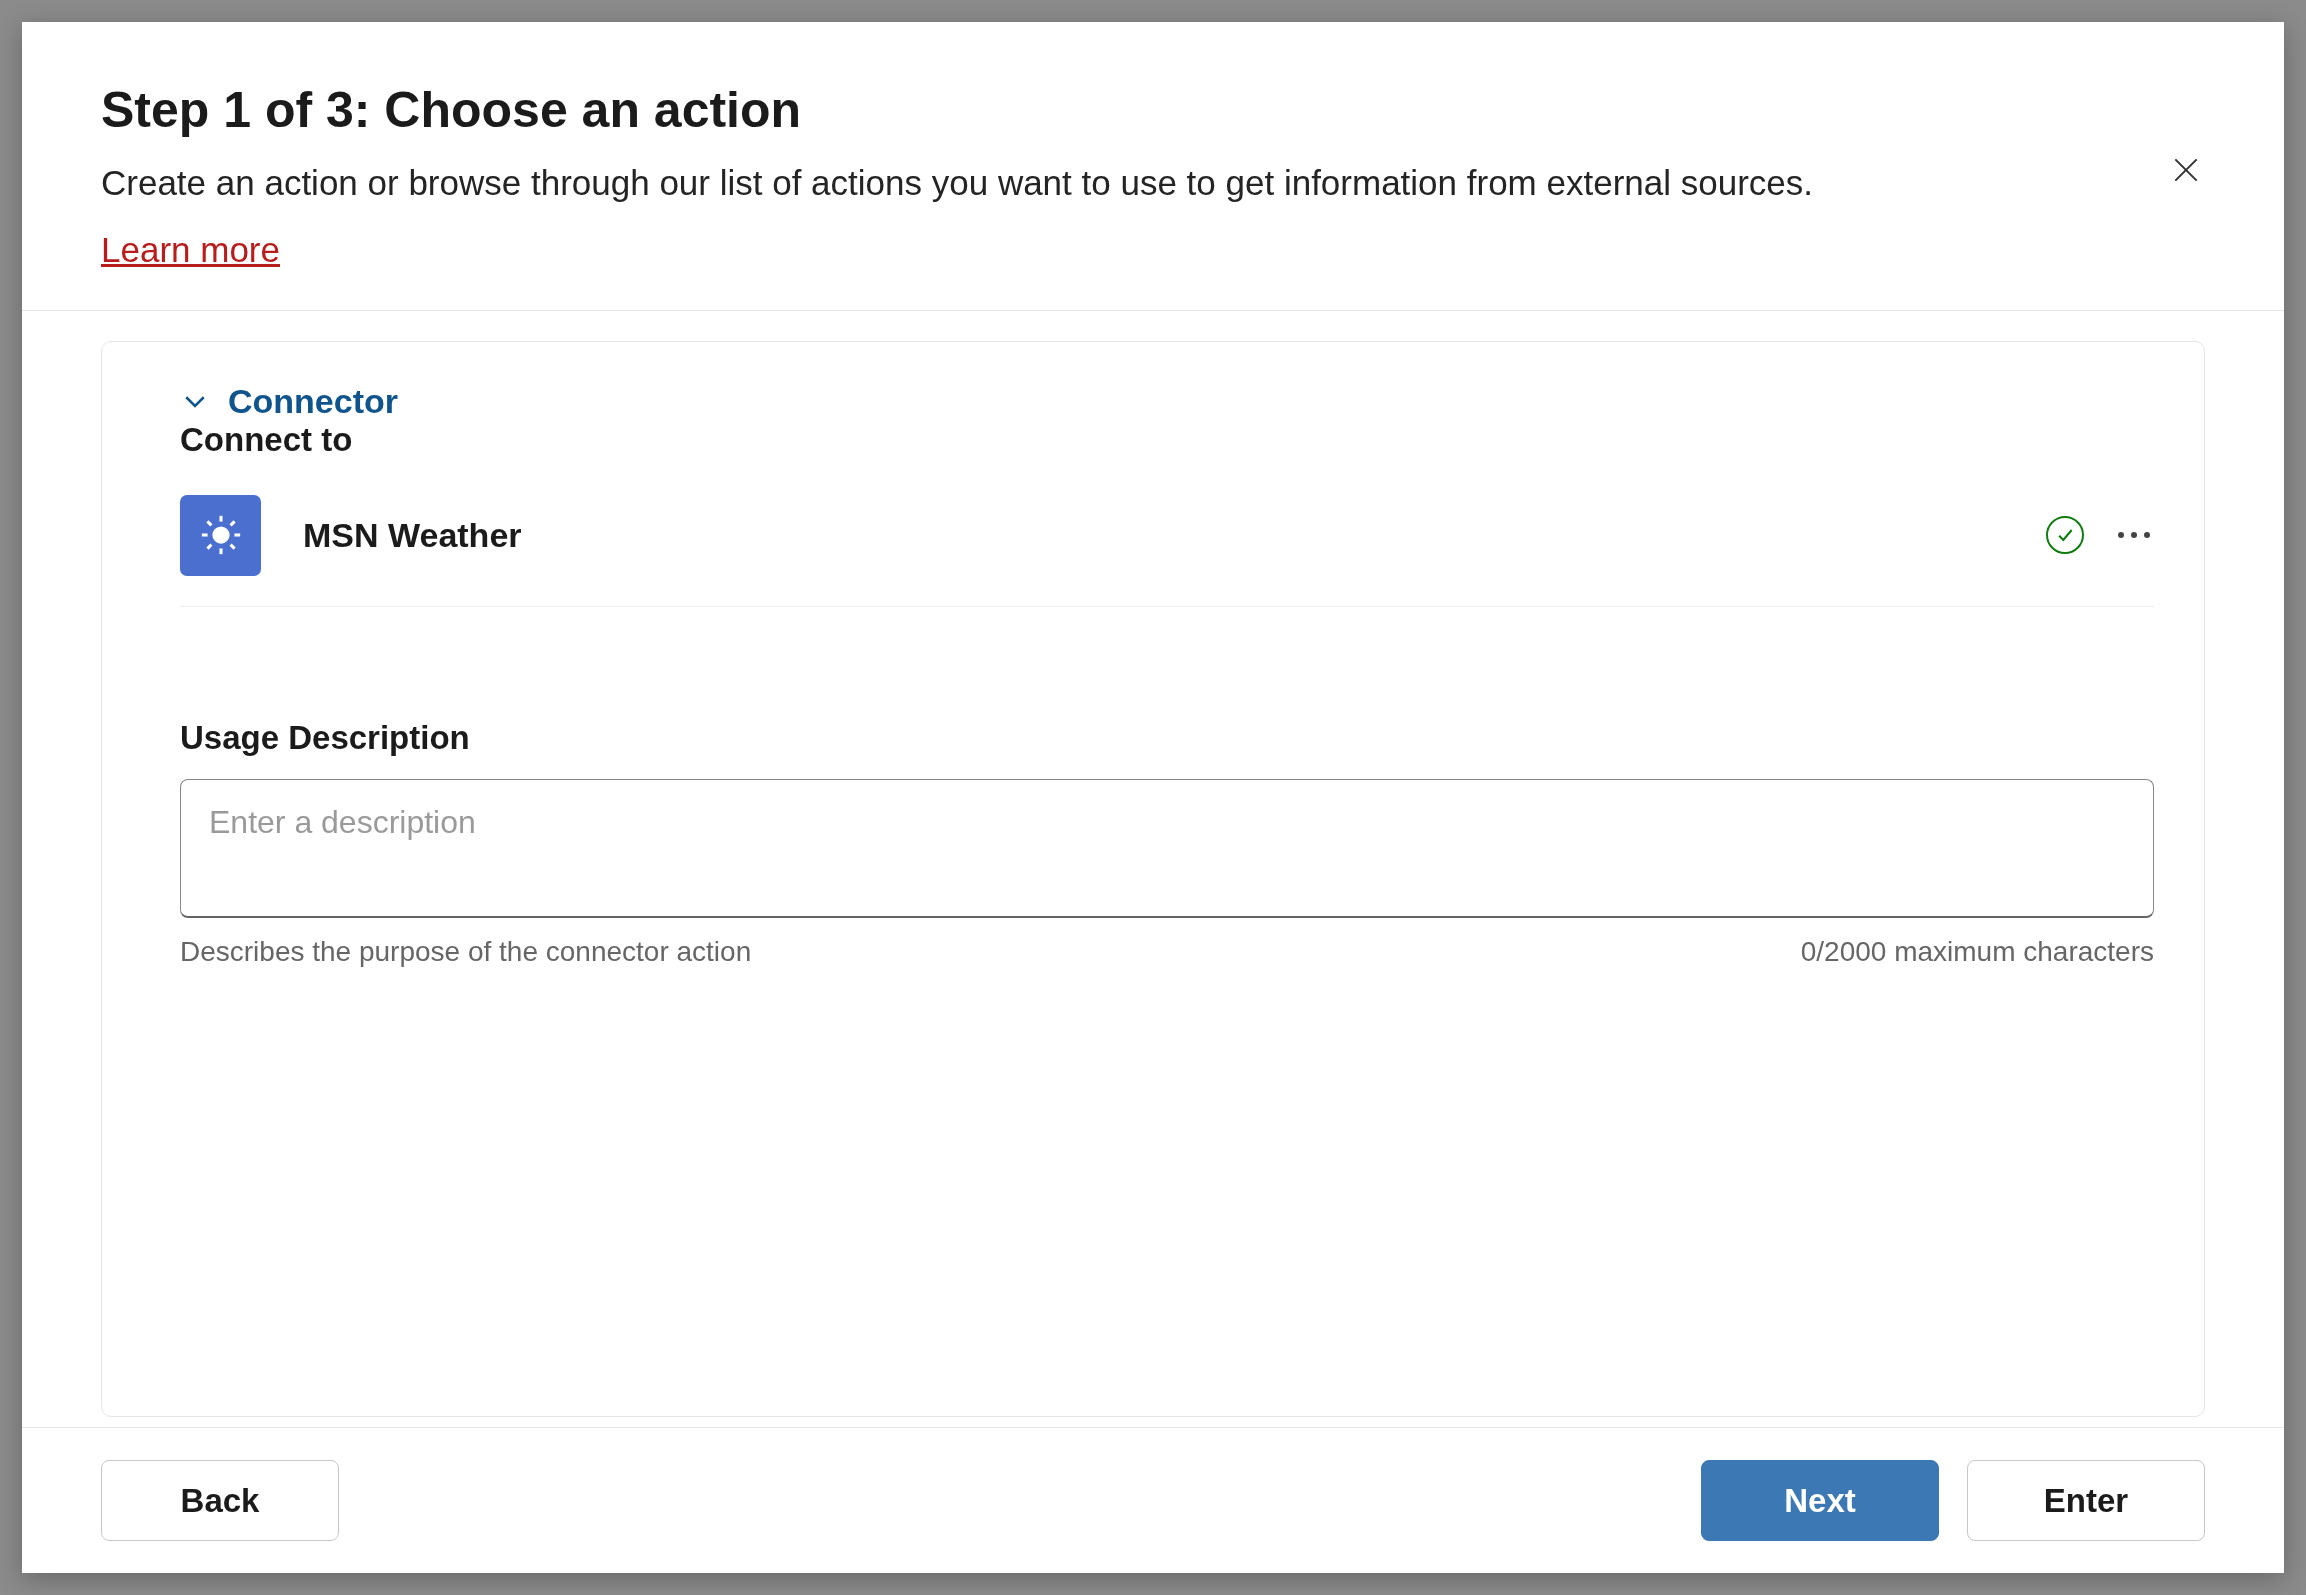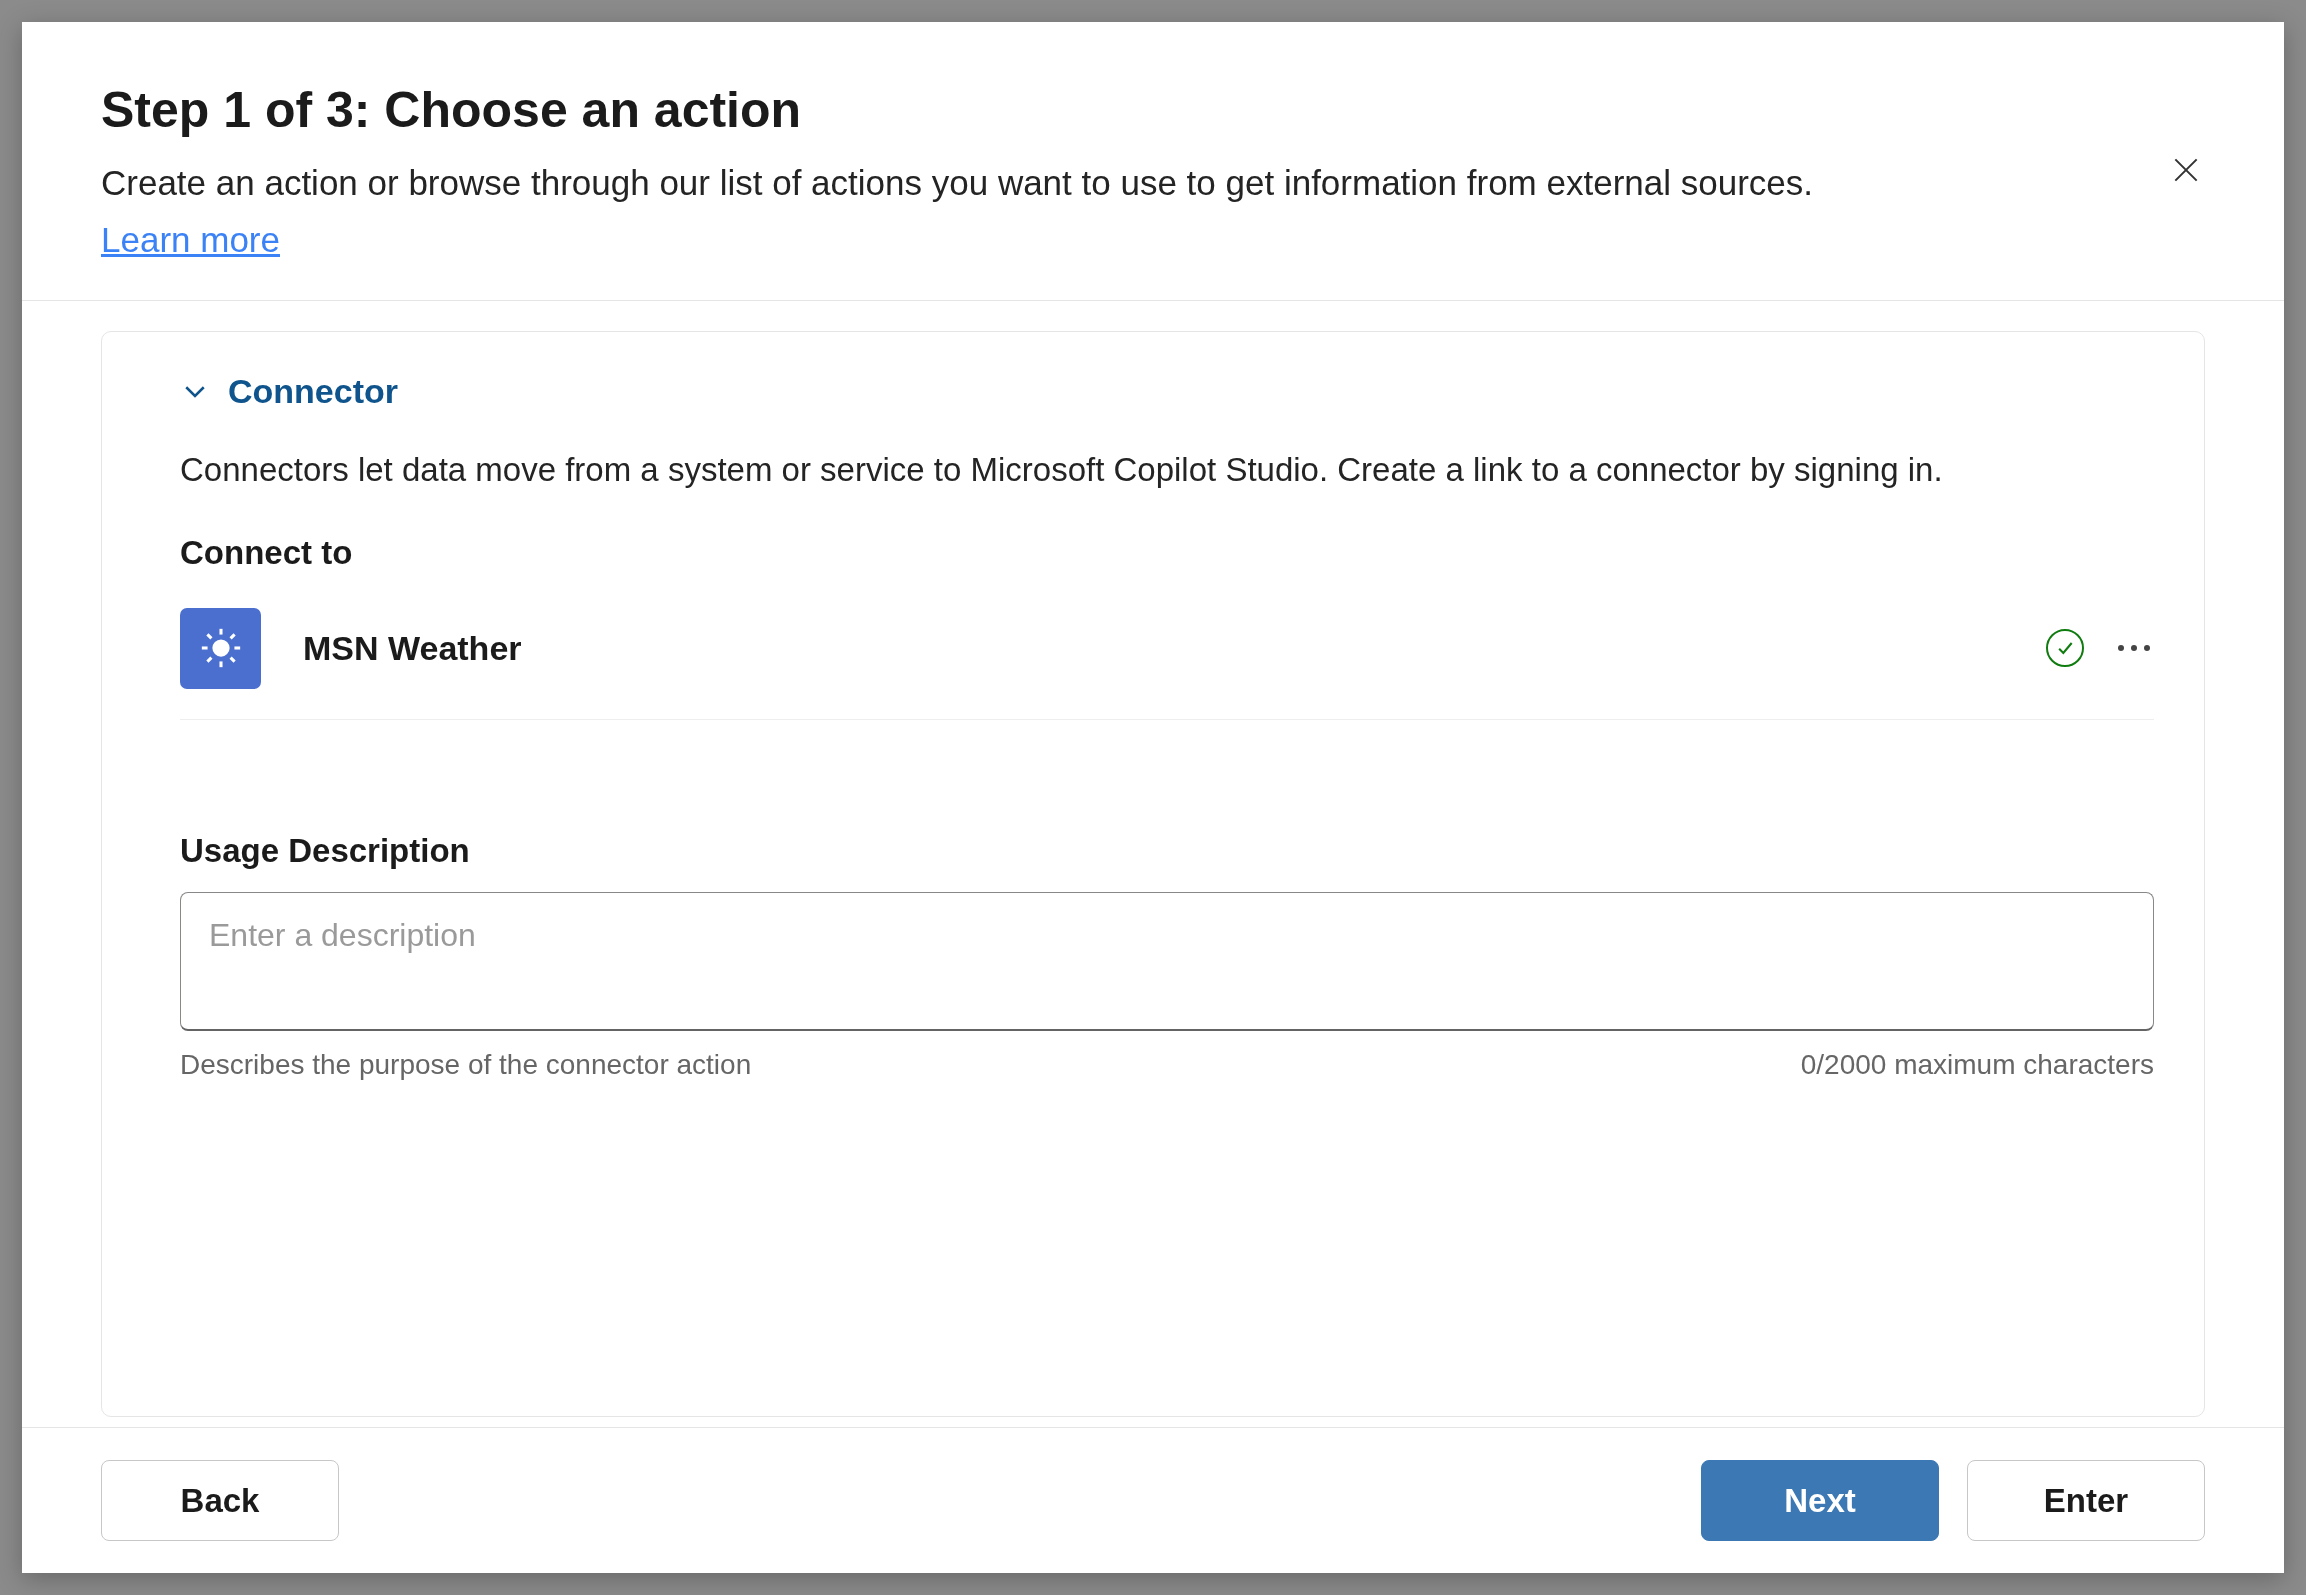--- a/index.html
+++ b/index.html
@@ -33,23 +33,23 @@
   }
   .modal-subtitle {
     font-size: 35px;
     color: #242424;
     margin: 0;
     line-height: 1.5;
   }
   .learn-more {
     display: inline-block;
     font-size: 35px;
-    color: #3b82f6;
+    color: #b91c1c;
     text-decoration: underline;
-    margin-top: 10px;
+    margin-top: 20px;
     cursor: pointer;
     text-align: center;
   }
   .close-btn {
     position: absolute;
     top: 124px; right: 74px;
     width: 48px; height: 48px;
     background: none; border: none;
     cursor: pointer;
     color: #333;
@@ -210,21 +210,20 @@
   <div class="modal-body">
     <div class="panel">
 
       <div class="section-head">
         <svg viewBox="0 0 24 24" fill="none" stroke-width="2">
             <polyline points="5 9 12 16 19 9"></polyline>
           </svg>
         <span class="section-title">Connector</span>
       </div>
 
-      <p class="section-desc">Connectors let data move from a system or service to Microsoft Copilot Studio. Create a link to a connector by signing in.</p>
 
       <div class="label">Connect to</div>
 
       <div class="connector-row">
         <div class="connector-icon">
           <svg viewBox="0 0 24 24" fill="#fff">
               <circle cx="12" cy="12" r="4.5"></circle>
               <g stroke="#fff" stroke-width="1.6">
                 <line x1="12" y1="2" x2="12" y2="5"></line>
                 <line x1="12" y1="19" x2="12" y2="22"></line>

